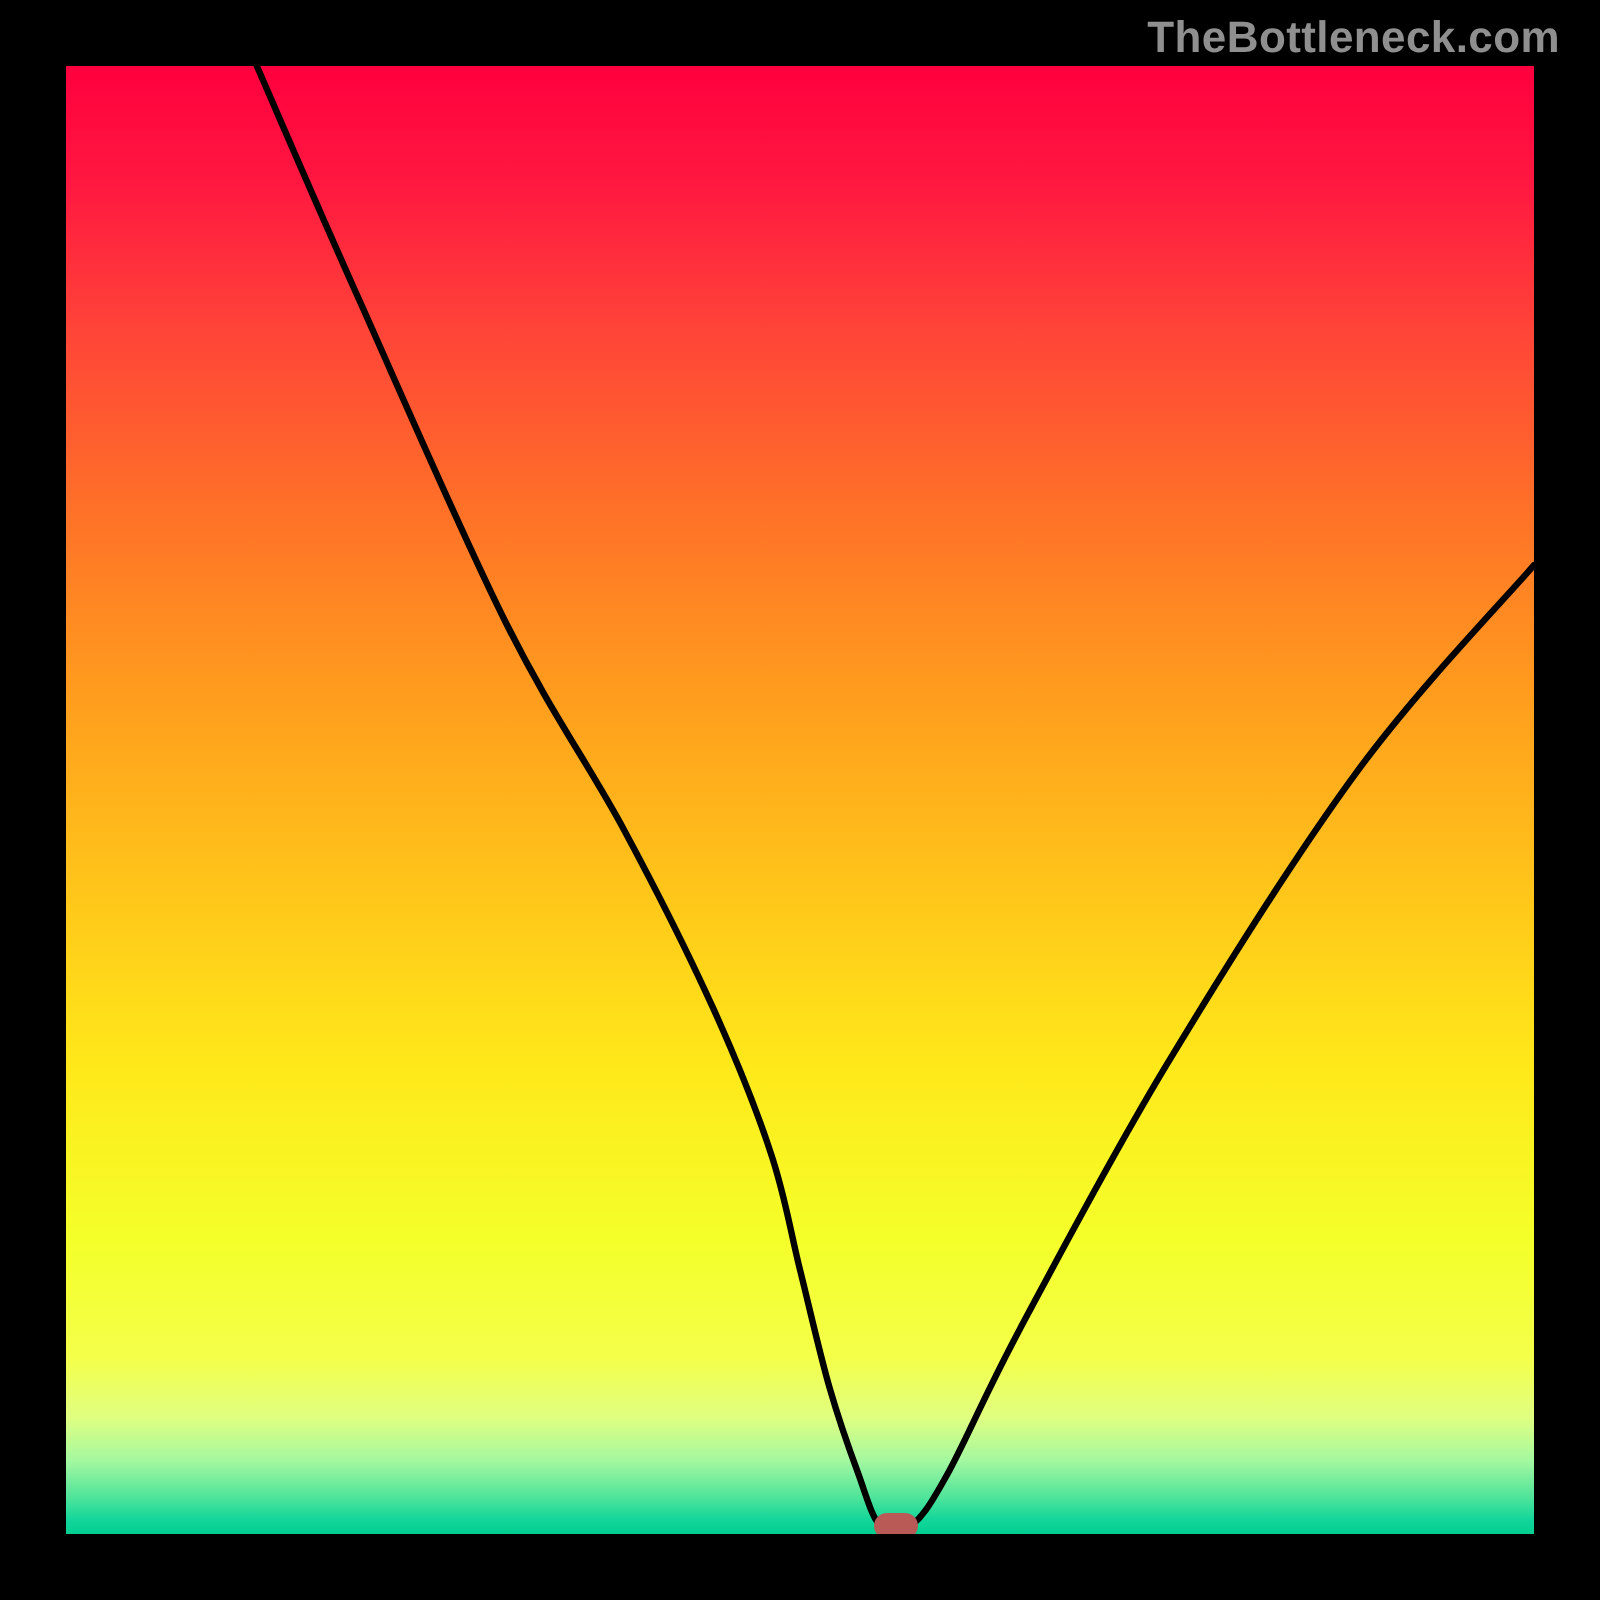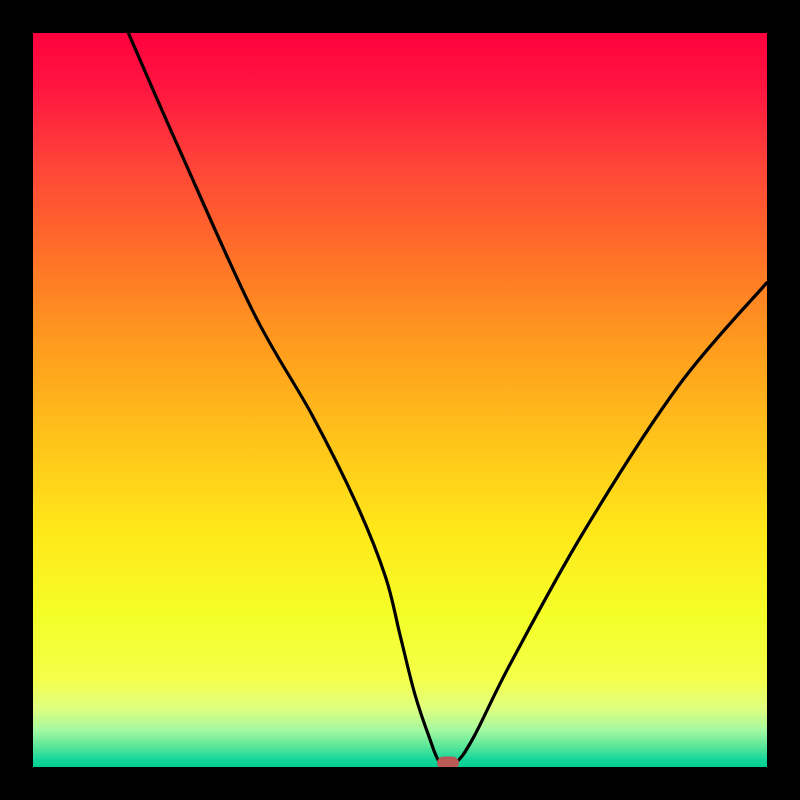--- a/index.html
+++ b/index.html
@@ -53,20 +53,21 @@
     font-size: 22px;
     font-weight: 600;
     color: #8f8f8f;
     letter-spacing: 0.2px;
   }
 </style>
 </head>
 <body>
 
 <div class="frame">
+  <div class="watermark">TheBottleneck.com</div>
 
   <div class="plot-area">
     <svg class="gradient-bg" viewBox="0 0 734 734" preserveAspectRatio="none">
       <defs>
         <linearGradient id="bg-grad" x1="0" y1="0" x2="0" y2="1">
             <stop offset="0%" stop-color="#ff003e"></stop>
             <stop offset="8%" stop-color="#ff1840"></stop>
             <stop offset="18%" stop-color="#ff4438"></stop>
             <stop offset="30%" stop-color="#ff7028"></stop>
             <stop offset="42%" stop-color="#ff9a1e"></stop>

